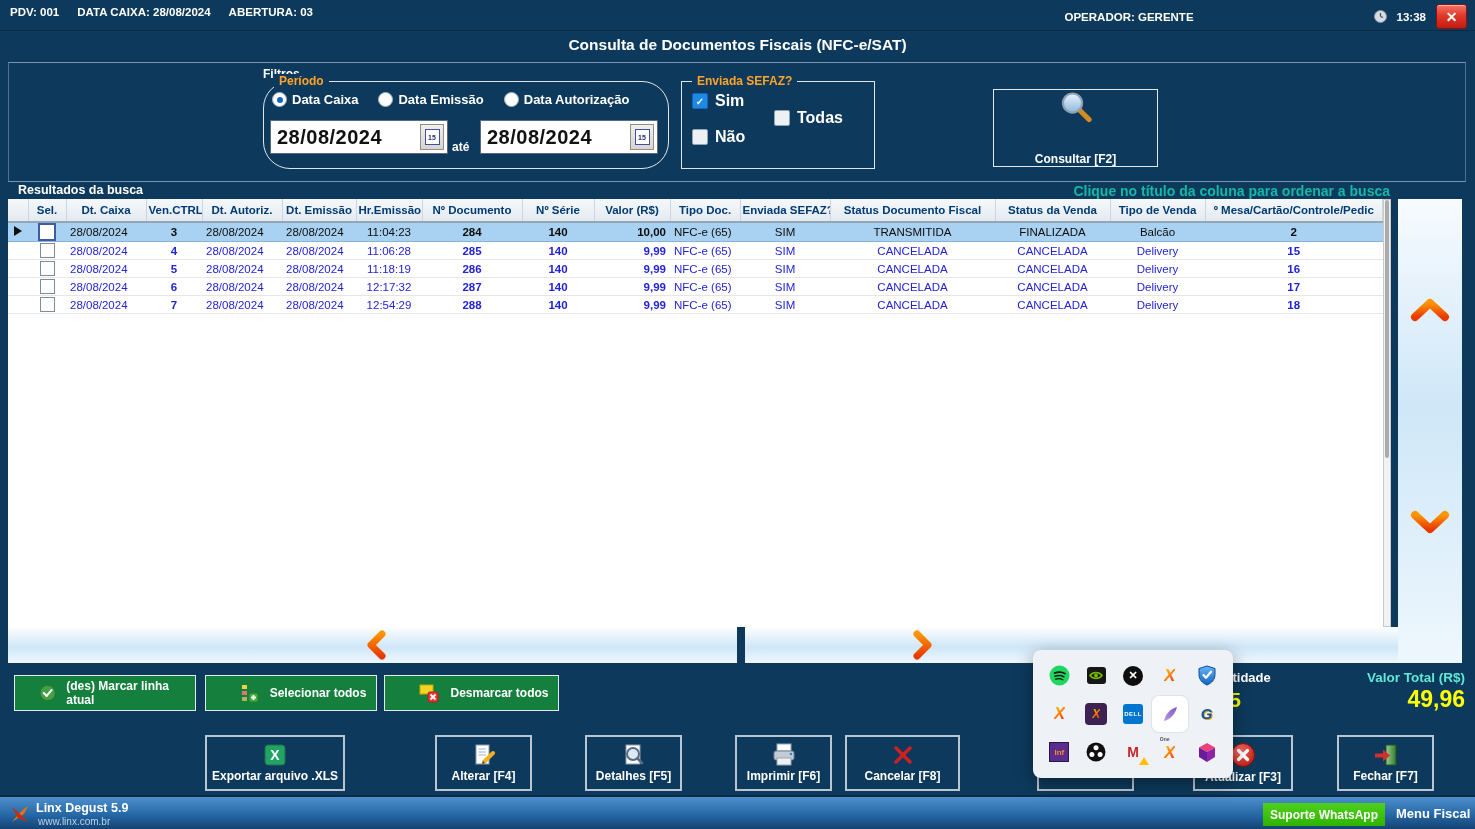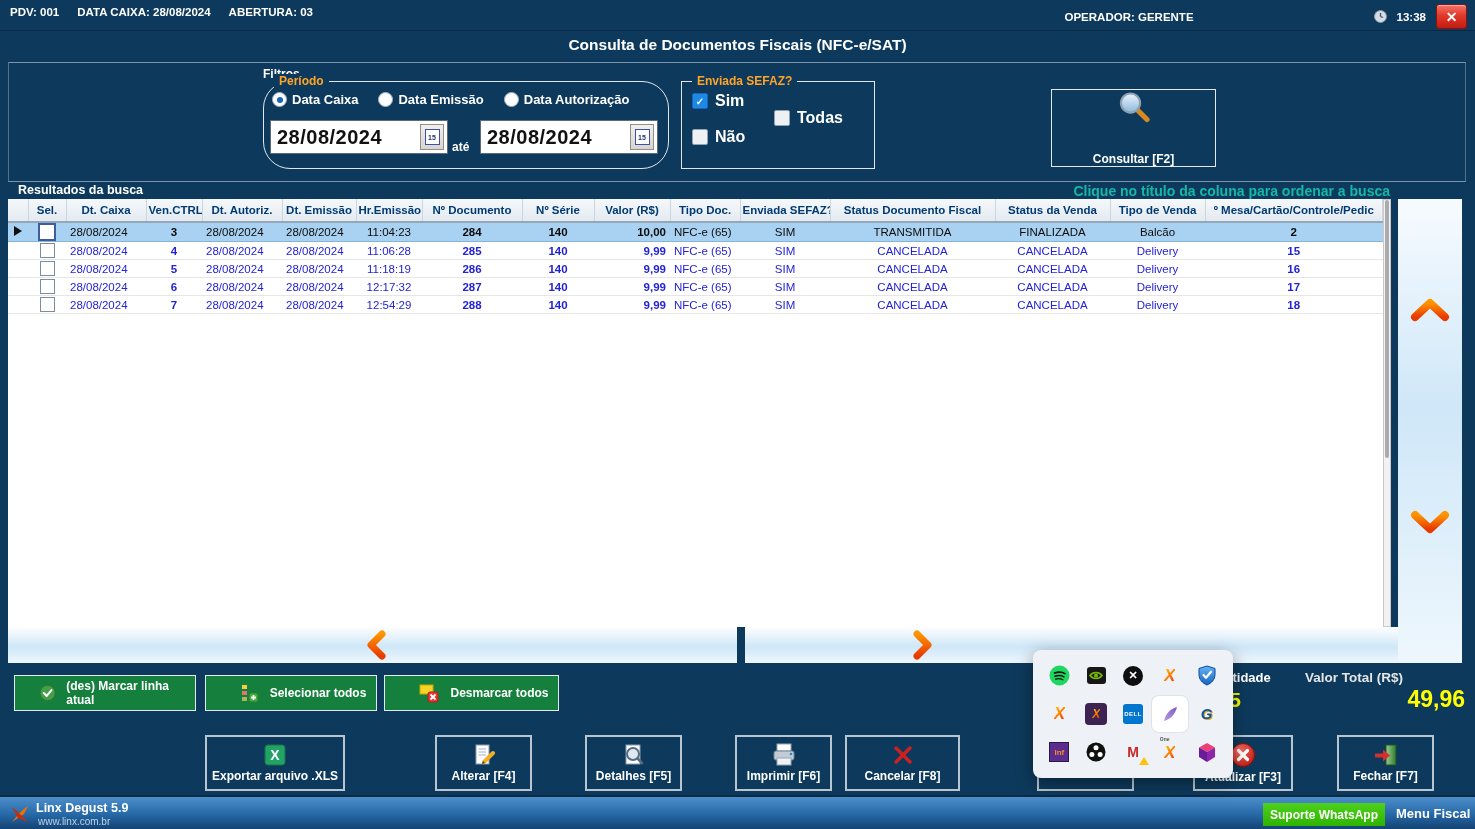--- a/index.html
+++ b/index.html
@@ -50,21 +50,21 @@
     font-size:7px;font-weight:bold;color:#24306e;display:flex;align-items:center;justify-content:center;}
   .ate{position:absolute;left:188px;top:58px;color:#fff;font-size:12px;font-weight:bold;}
   .ckitem{position:absolute;display:flex;align-items:center;gap:7px;color:#fff;
     font-size:16px;font-weight:bold;cursor:pointer;}
   .ckbox{width:14px;height:14px;border-radius:2px;background:#edf1f4;border:1px solid #8fa3b2;
     display:flex;align-items:center;justify-content:center;}
   .ckbox.checked{background:#1e88e5;border-color:#1565c0;color:#fff;font-size:10px;font-weight:bold;}
   .bigbtn{position:absolute;top:26px;width:163px;height:76px;border:1px solid #e4e9ee;
     background:#0d3a5c;display:flex;flex-direction:column;align-items:center;justify-content:center;
     gap:4px;color:#fff;font-size:12px;font-weight:bold;cursor:pointer;}
-  .advbtn{left:869px;} .consbtn{left:1042px;gap:29px;}
+  .advbtn{left:869px;} .consbtn{left:984px;gap:29px;}
 
   
   .results-label{left:18px;top:183px;color:#fff;font-size:12.5px;font-weight:bold;}
   .sort-hint{left:900px;top:183px;width:490px;text-align:right;color:#14b8a6;
     font-size:14px;font-weight:bold;}
 
   
   .grid-wrap{left:8px;top:199px;width:1375px;height:428px;background:#fff;overflow:hidden;}
   table.grid{border-collapse:collapse;table-layout:fixed;width:100%;}
   table.grid th{background:linear-gradient(180deg,#f5f8fa,#e3eaf0);color:#003a75;
@@ -94,21 +94,21 @@
 
   
   .selbtn{position:absolute;top:675px;height:36px;border:1px solid #e4e9ee;background:#15803d;
     display:flex;align-items:center;justify-content:center;gap:10px;color:#fff;
     font-size:12px;font-weight:bold;cursor:pointer;box-sizing:border-box;padding-left:24px;}
   .sb1{left:14px;width:182px;} .sb2{left:205px;width:172px;} .sb3{left:384px;width:175px;}
 
   
   .qtd-label{left:1185px;top:670px;width:100px;text-align:center;color:#fff;font-size:13px;font-weight:bold;}
   .qtd-value{left:1185px;top:688px;width:100px;text-align:center;color:#ffff00;font-size:21px;font-weight:bold;}
-  .vt-label {left:1305px;top:670px;width:160px;color:#e5e5e5;font-size:13.5px;font-weight:bold;}
+  .vt-label {left:1305px;top:670px;width:160px;text-align:right;color:#5eead4;font-size:13.5px;font-weight:bold;}
   .vt-value {left:1305px;top:686px;width:160px;text-align:right;color:#ffff00;font-size:23px;font-weight:bold;}
 
   
   .actbtn{position:absolute;top:735px;height:56px;border:2px solid #b9c5d0;background:#0d3a5c;
     display:flex;flex-direction:column;align-items:center;justify-content:center;gap:2px;
     color:#fff;font-size:12px;font-weight:bold;cursor:pointer;box-sizing:border-box;}
   .ab-export{left:205px;width:140px;} .ab-alterar{left:435px;width:97px;}
   .ab-detalhes{left:585px;width:97px;} .ab-imprimir{left:735px;width:97px;}
   .ab-cancelar{left:845px;width:115px;} .ab-hidden{left:1037px;width:97px;}
   .ab-atualizar{left:1193px;width:100px;} .ab-fechar{left:1337px;width:97px;}

